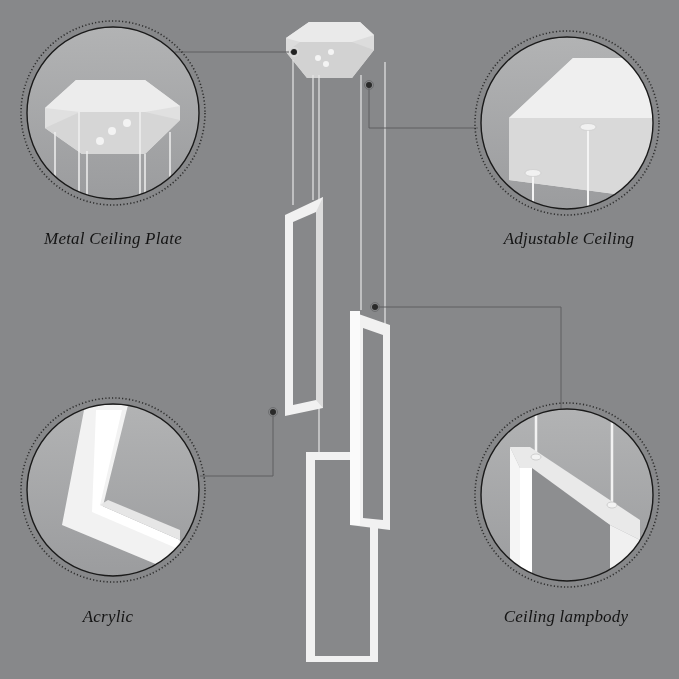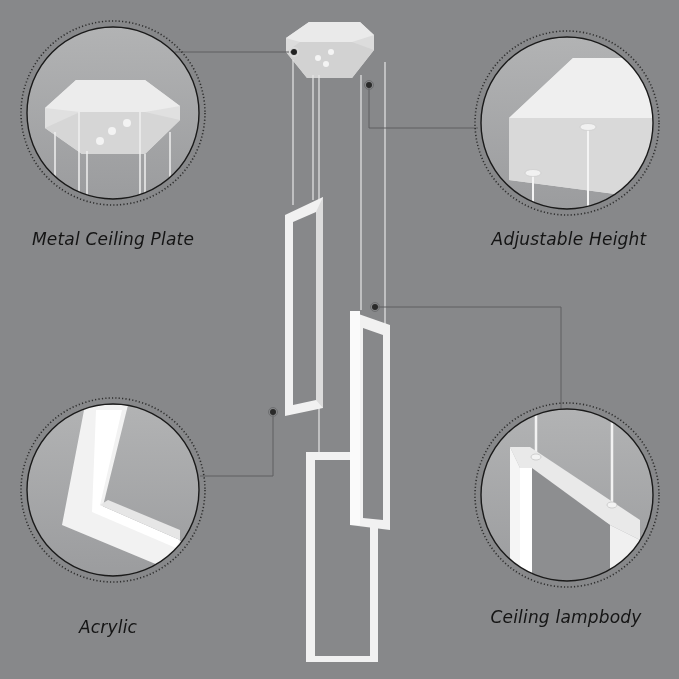--- a/index.html
+++ b/index.html
@@ -1,18 +1,18 @@
 <!DOCTYPE html>
 <html><head>
 <meta charset="utf-8">
 <style>
   html,body{margin:0;padding:0;}
   body{width:679px;height:679px;overflow:hidden;background:#87888a;position:relative;font-family:"DejaVu Sans",sans-serif;}
   .stage{position:absolute;left:0;top:0;width:679px;height:679px;}
-  .label{position:absolute;font-style:italic;color:#141414;font-size:17px;letter-spacing:0.2px;white-space:nowrap;transform:translateX(-50%);}
+  .label{position:absolute;font-style:italic;color:#141414;font-size:17px;letter-spacing:0.2px;white-space:nowrap;transform:translateX(-50%);font-family:Liberation Serif, serif;}
   svg{position:absolute;left:0;top:0;}
 </style>
 </head>
 <body>
 
 <div class="stage">
 
 <svg width="679" height="679" viewBox="0 0 679 679">
   <defs>
     <clipPath id="c1">
@@ -155,16 +155,16 @@
       <polygon points="532,468 610,525 610,590 532,590" fill="#8d8e90"></polygon>
       <polygon points="610,525 640,540 640,590 610,590" fill="#f0f0f0"></polygon>
       <ellipse cx="536" cy="457" rx="5" ry="3" fill="#f3f3f3" stroke="#bbb" stroke-width="0.6"></ellipse>
       <ellipse cx="612" cy="505" rx="5" ry="3" fill="#f3f3f3" stroke="#bbb" stroke-width="0.6"></ellipse>
     </g>
     <circle cx="567" cy="495" r="86" fill="none" stroke="#1a1a1a" stroke-width="1.4"></circle>
   </g>
 </svg>
 
   <div class="label" style="left:113px;top:229px;">Metal Ceiling Plate</div>
-  <div class="label" style="left:569px;top:229px;">Adjustable Height</div>
-  <div class="label" style="left:108px;top:607px;margin-top:10px;">Acrylic</div>
+  <div class="label" style="left:569px;top:229px;">Adjustable Ceiling</div>
+  <div class="label" style="left:108px;top:607px;">Acrylic</div>
   <div class="label" style="left:566px;top:607px;">Ceiling lampbody</div>
 </div>
 
 </body></html>

